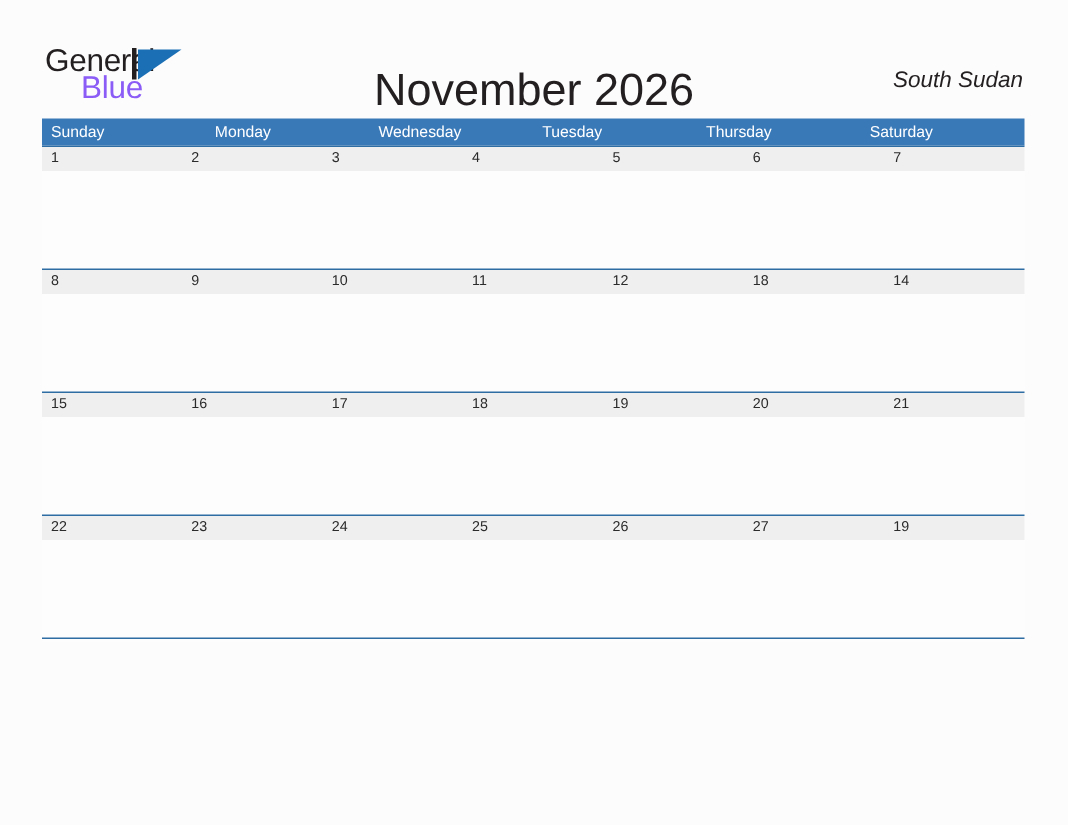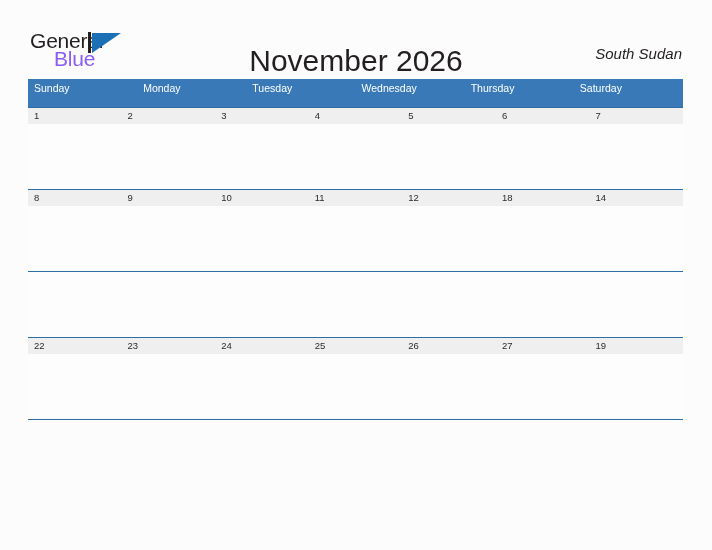--- a/index.html
+++ b/index.html
@@ -116,21 +116,21 @@
   .calendar {
     position: absolute;
     left: 28px;
     top: 79px;
     width: 655px;
   }
 
   .weekday-row {
     display: flex;
     width: 655px;
-    height: 28px;
+    height: 18px;
     background: #3a79b8;
   }
   .weekday-cell {
     flex: 1 1 0;
     font-size: 10.5px;
     color: #ffffff;
     font-family: "Liberation Sans", sans-serif;
     line-height: 18px;
     padding-left: 6px;
     box-sizing: border-box;
@@ -194,22 +194,22 @@
 
     <div class="country">South Sudan</div>
 
   </div>
 
   <div class="calendar">
 
     <div class="weekday-row">
       <div class="weekday-cell">Sunday</div>
       <div class="weekday-cell">Monday</div>
+      <div class="weekday-cell">Wednesday</div>
       <div class="weekday-cell">Tuesday</div>
-      <div class="weekday-cell">Wednesday</div>
       <div class="weekday-cell">Thursday</div>
       <div class="weekday-cell">Saturday</div>
     </div>
 
     <div class="week-row">
       <div class="week-dates">
         <div class="date-cell">1</div>
         <div class="date-cell">2</div>
         <div class="date-cell">3</div>
         <div class="date-cell">4</div>
@@ -227,20 +227,29 @@
         <div class="date-cell">10</div>
         <div class="date-cell">11</div>
         <div class="date-cell">12</div>
         <div class="date-cell">18</div>
         <div class="date-cell">14</div>
       </div>
       <div class="week-body"></div>
     </div>
 
     <div class="week-row">
+      <div class="week-dates">
+        <div class="date-cell">15</div>
+        <div class="date-cell">16</div>
+        <div class="date-cell">17</div>
+        <div class="date-cell">18</div>
+        <div class="date-cell">19</div>
+        <div class="date-cell">20</div>
+        <div class="date-cell">21</div>
+      </div>
       <div class="week-body"></div>
     </div>
 
     <div class="week-row">
       <div class="week-dates">
         <div class="date-cell">22</div>
         <div class="date-cell">23</div>
         <div class="date-cell">24</div>
         <div class="date-cell">25</div>
         <div class="date-cell">26</div>

